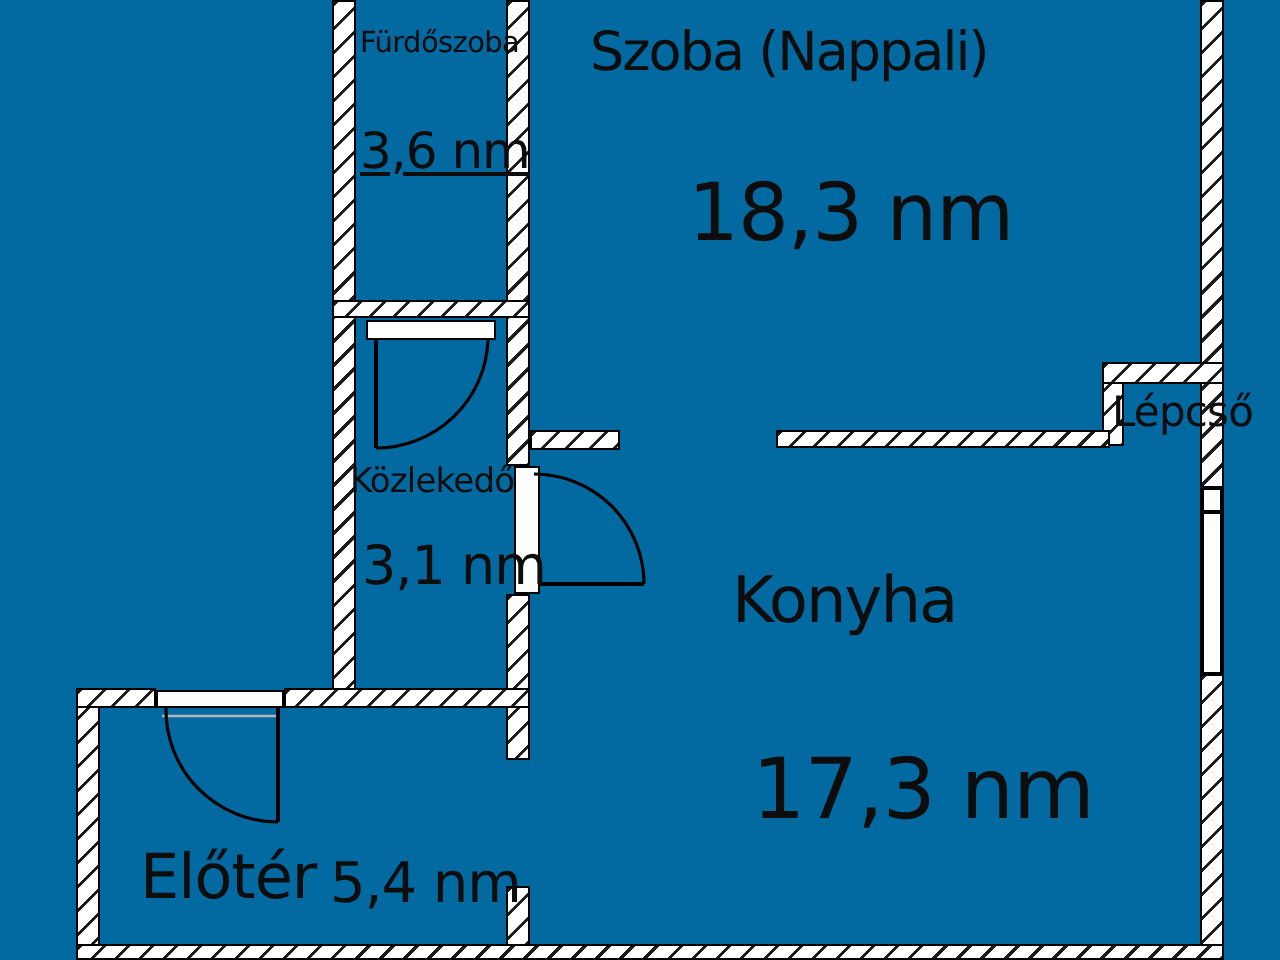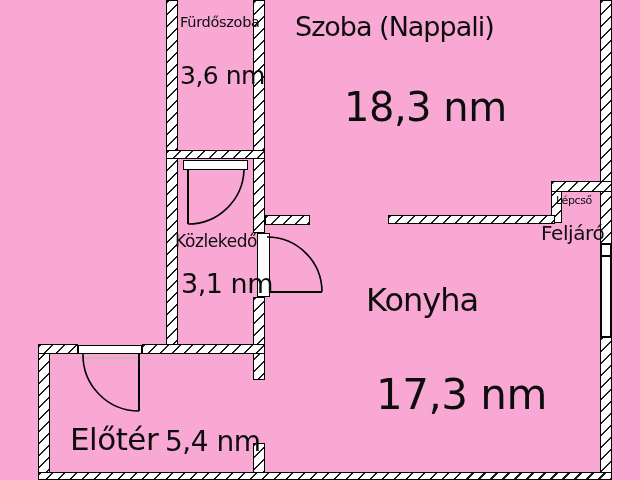--- a/index.html
+++ b/index.html
@@ -1,18 +1,18 @@
 <!DOCTYPE html>
 <html><head>
 <meta charset="utf-8">
 <style>
   html,body{margin:0;padding:0;background:#ffffff;}
   body{font-family:"DejaVu Sans","Liberation Sans",sans-serif;}
   .plan{
-    position:relative;width:640px;height:480px;background:#f9a8d4;overflow:hidden;
+    position:relative;width:640px;height:480px;background:#0369a1;overflow:hidden;
   }
   .wall{
     position:absolute;box-sizing:border-box;
     border:1.5px solid #000;
     background:repeating-linear-gradient(135deg,#1c1c1c 0px,#1c1c1c 1.6px,#ffffff 1.6px,#ffffff 8.5px);
   }
   .window{
     position:absolute;box-sizing:border-box;background:#ffffff;
     border-left:2px solid #000;border-right:2px solid #000;
     border-top:1.5px solid #000;border-bottom:1.5px solid #000;
@@ -22,30 +22,30 @@
   }
   .casing{
     position:absolute;box-sizing:border-box;background:#ffffff;border:1.5px solid #000;
   }
   .doors{position:absolute;left:0;top:0;width:640px;height:480px;pointer-events:none;}
   .label{
     position:absolute;color:#0d0d0d;white-space:nowrap;line-height:1.05;
     letter-spacing:-0.5px;
   }
   .lbl-furdoszoba-name{left:180px;top:15px;font-size:14.5px;letter-spacing:-0.3px;}
-  .lbl-furdoszoba-area{left:180px;top:63px;font-size:25px;}
+  .lbl-furdoszoba-area{left:180px;top:63px;font-size:25px;text-decoration:underline;}
   .lbl-szoba-name{left:295px;top:13px;font-size:27px;letter-spacing:-1px;}
   .lbl-szoba-area{left:344px;top:86px;font-size:40px;text-align:center;}
   .lbl-kozlekedo-name{left:175px;top:233px;font-size:17px;letter-spacing:-0.4px;}
   .lbl-kozlekedo-area{left:181px;top:270px;font-size:27px;}
   .lbl-konyha-name{left:366px;top:284px;font-size:32px;letter-spacing:-1px;}
   .lbl-konyha-area{left:376px;top:373px;font-size:42px;text-align:right;}
   .lbl-eloter-name{left:70px;top:407px;font-size:31px;margin-top:16px;}
   .lbl-eloter-area{left:165px;top:399px;font-size:28px;margin-top:28px;}
-  .lbl-lepcso-1{left:556px;top:195px;font-size:11px;letter-spacing:-0.4px;}
+  .lbl-lepcso-1{left:556px;top:195px;font-size:21px;letter-spacing:-0.4px;}
   .lbl-lepcso-2{left:541px;top:223px;font-size:20px;letter-spacing:-0.4px;}
 </style>
 </head>
 <body>
 
 <div class="plan">
 
   <div class="wall" style="left:38px;top:345px;width:12px;height:135px;"></div>
   <div class="wall" style="left:166px;top:0px;width:12px;height:353px;"></div>
   <div class="wall" style="left:253px;top:0px;width:12px;height:233px;"></div>
@@ -91,15 +91,14 @@
   <div class="label lbl-kozlekedo-name">Közlekedő</div>
   <div class="label lbl-kozlekedo-area">3,1 nm</div>
 
   <div class="label lbl-konyha-name">Konyha</div>
   <div class="label lbl-konyha-area">17,3 nm</div>
 
   <div class="label lbl-eloter-name">Előtér</div>
   <div class="label lbl-eloter-area">5,4 nm</div>
 
   <div class="label lbl-lepcso-1">Lépcső</div>
-  <div class="label lbl-lepcso-2">Feljáró</div>
 
 </div>
 
 </body></html>

